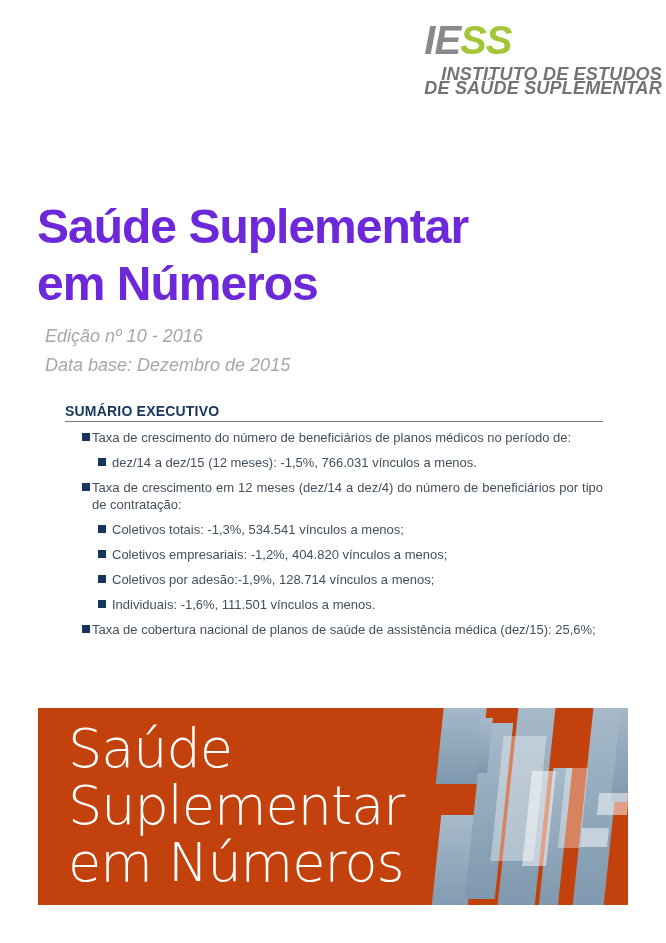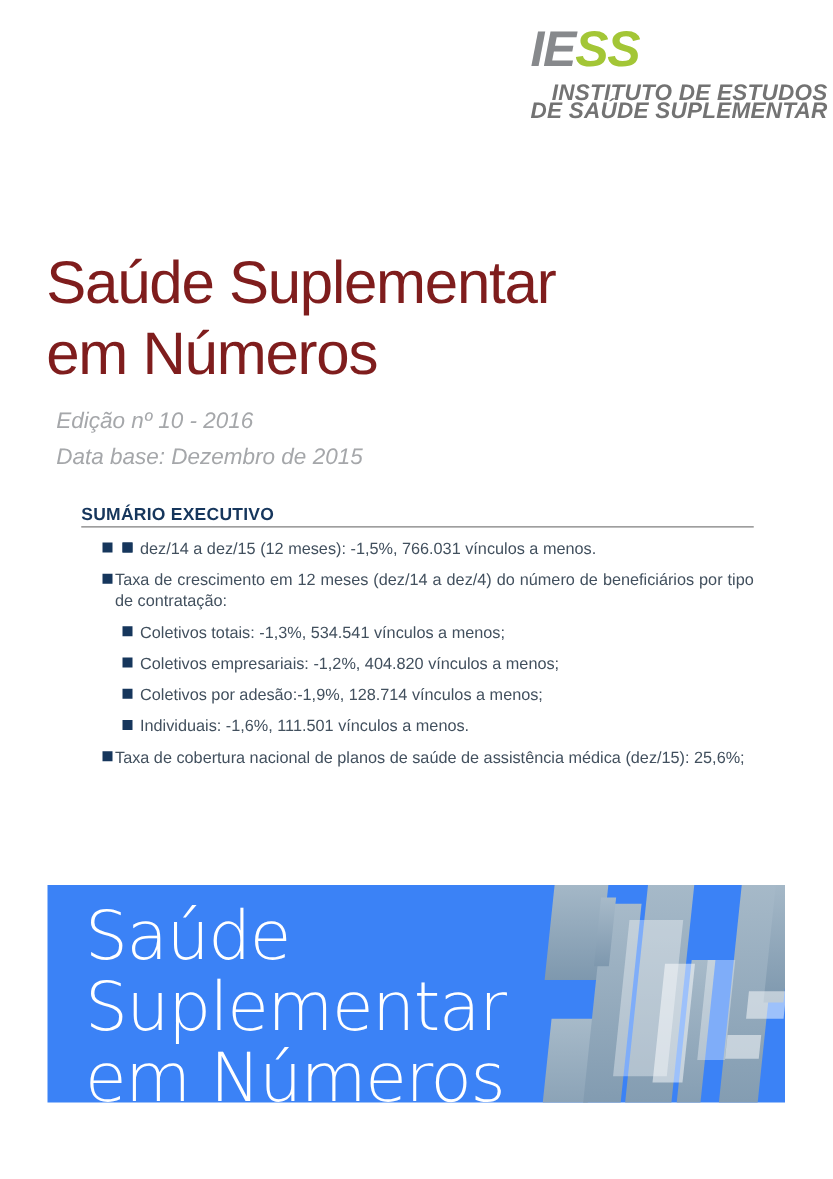--- a/index.html
+++ b/index.html
@@ -19,22 +19,22 @@
   .logo-word .ie { color:#87898c; }
   .logo-word .ss { color:#a3c636; }
   .logo-sub {
     margin-top:7px; font-style:italic; font-weight:bold; font-size:18px;
     line-height:14px; color:#737373; letter-spacing:0.2px;
   }
 
   
   .title {
     position:absolute; left:37px; top:198px;
-    font-size:48px; line-height:57px; font-weight:400; letter-spacing:-1px;
-    color:#7f1d1d;
+    font-size:48px; line-height:57px; font-weight:700; letter-spacing:-1px;
+    color:#6d28d9;
   }
   .subtitle {
     position:absolute; left:45px; top:322px;
     font-style:italic; font-size:18px; line-height:29px; color:#a5a7aa;
   }
 
   
   .summary { position:absolute; left:65px; top:403px; width:538px; }
   .summary h2 {
     font-size:14px; font-weight:bold; color:#16365c; letter-spacing:0.2px;
@@ -49,22 +49,22 @@
   .summary li.lvl2 { padding-left:47px; text-align:left; }
   .sq {
     position:absolute; top:4px; width:8px; height:8px; background:#16365c;
     display:inline-block;
   }
   .lvl1 > .sq { left:17px; }
   .lvl2 > .sq { left:33px; }
 
   
   .banner {
-    position:absolute; left:38px; top:708px; width:590px; height:174px;
-    background:#3b82f6; overflow:hidden;
+    position:absolute; left:38px; top:708px; width:590px; height:197px;
+    background:#c2410c; overflow:hidden;
   }
   .banner-text {
     position:absolute; left:30px; top:12px; z-index:2;
     color:#ffffff; font-family:"DejaVu Sans", "Liberation Sans", sans-serif;
     font-weight:200; font-size:54px; line-height:57px; letter-spacing:-1px;
   }
   .banner-art { position:absolute; inset:0; z-index:1; }
   .banner-art .bar {
     position:absolute; transform:skewX(-6deg);
     background:linear-gradient(180deg,#a7bac9,#7e98ae);
@@ -106,21 +106,21 @@
   </h1>
 
   <div class="subtitle">
     <div>Edição nº 10 - 2016</div>
     <div>Data base: Dezembro de 2015</div>
   </div>
 
   <section class="summary">
     <h2>SUMÁRIO EXECUTIVO</h2>
     <ul>
-      <li class="lvl1"><span class="sq"></span></li>
+      <li class="lvl1"><span class="sq"></span><span>Taxa de crescimento do número de beneficiários de planos médicos no período de:</span></li>
       <li class="lvl2"><span class="sq"></span></li>
       <li class="lvl2"><span class="sq"></span><span>dez/14 a dez/15 (12 meses): -1,5%, 766.031 vínculos a menos.</span></li>
       <li class="lvl1"><span class="sq"></span><span>Taxa de crescimento em 12 meses (dez/14 a dez/4) do número de beneficiários por tipo de contratação:</span></li>
       <li class="lvl2"><span class="sq"></span><span>Coletivos totais: -1,3%,  534.541 vínculos a menos;</span></li>
       <li class="lvl2"><span class="sq"></span><span>Coletivos empresariais: -1,2%, 404.820 vínculos a menos;</span></li>
       <li class="lvl2"><span class="sq"></span><span>Coletivos por adesão:-1,9%, 128.714 vínculos a menos;</span></li>
       <li class="lvl2"><span class="sq"></span><span>Individuais: -1,6%, 111.501 vínculos a menos.</span></li>
       <li class="lvl1"><span class="sq"></span><span>Taxa de cobertura nacional de planos de saúde de assistência médica (dez/15): 25,6%;</span></li>
     </ul>
   </section>

